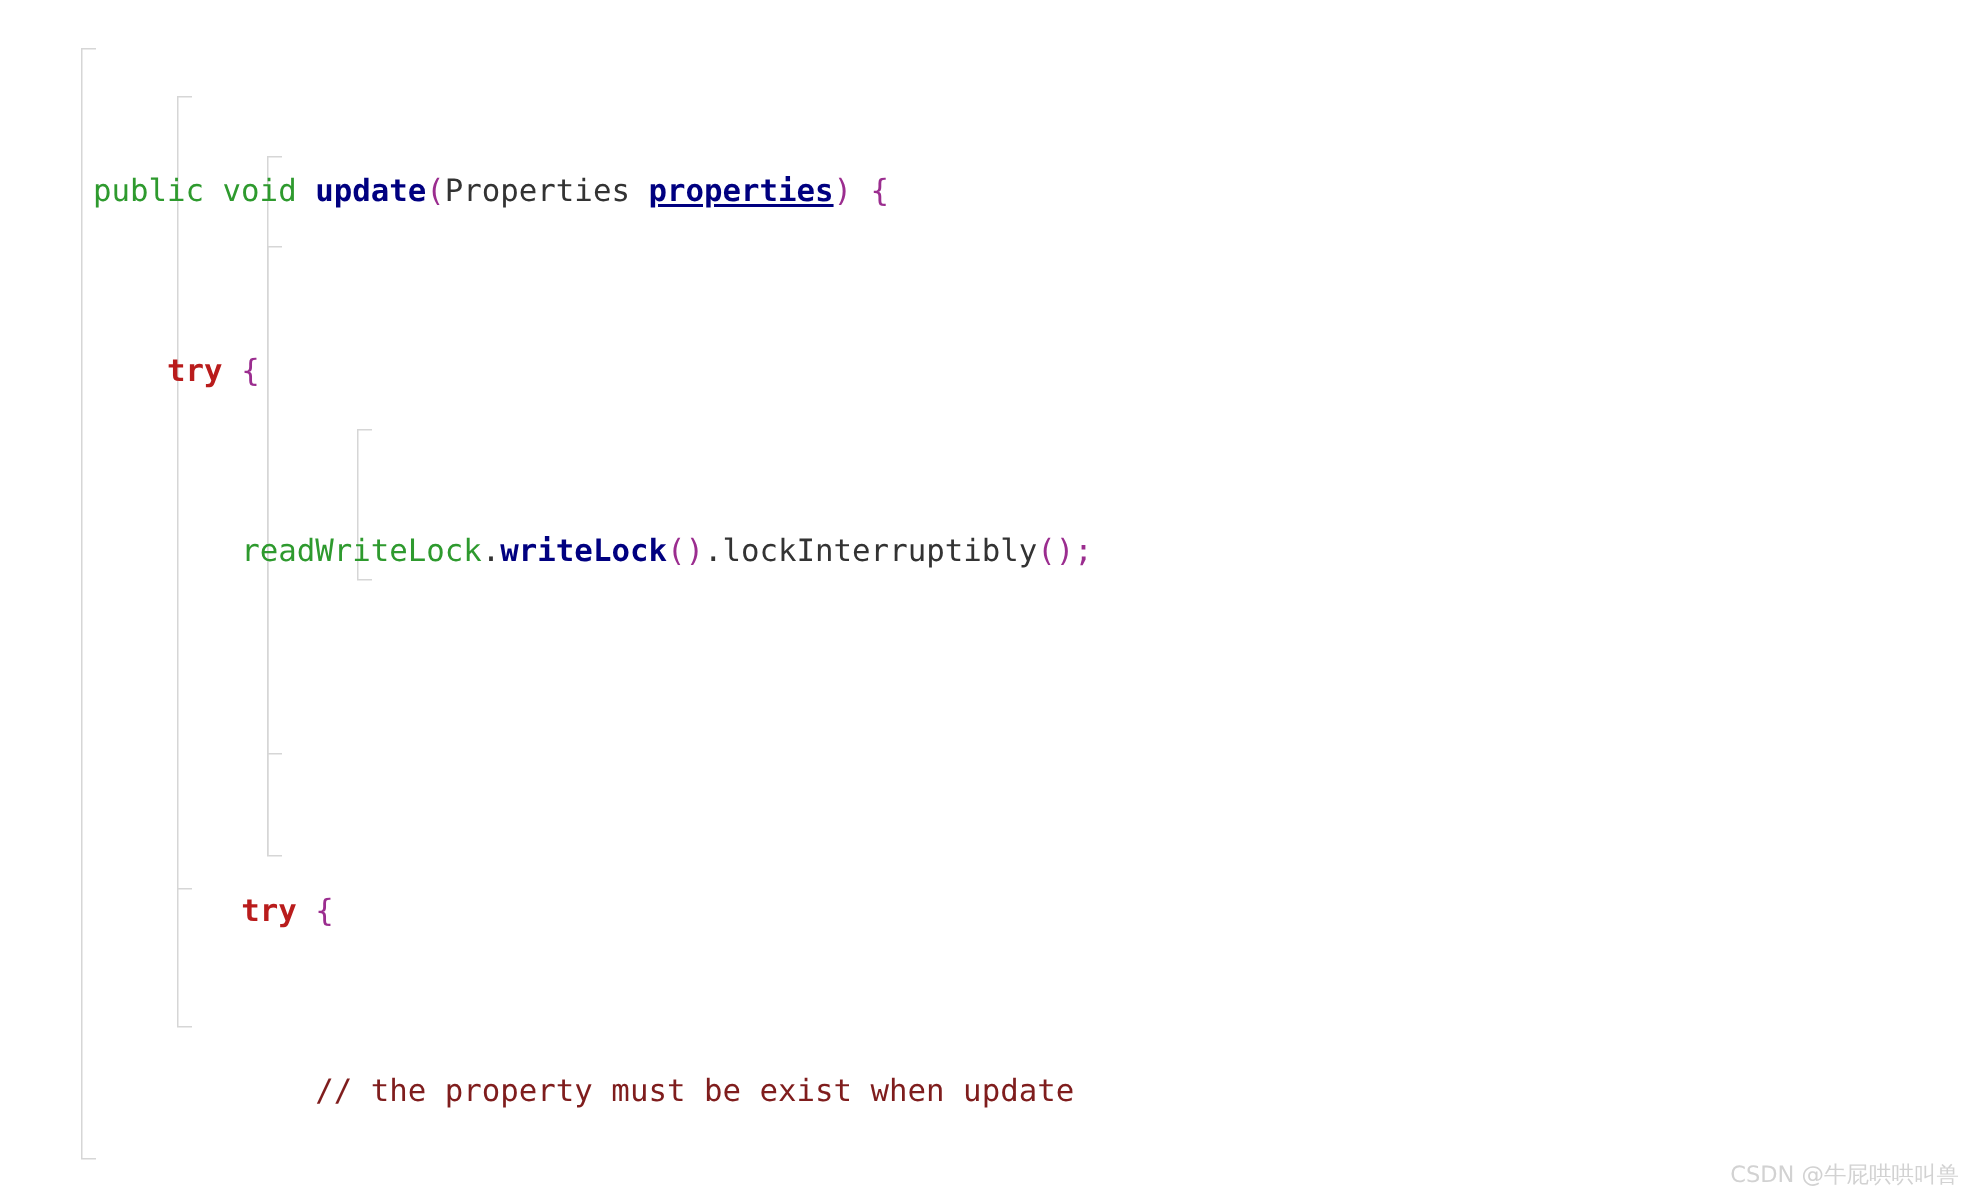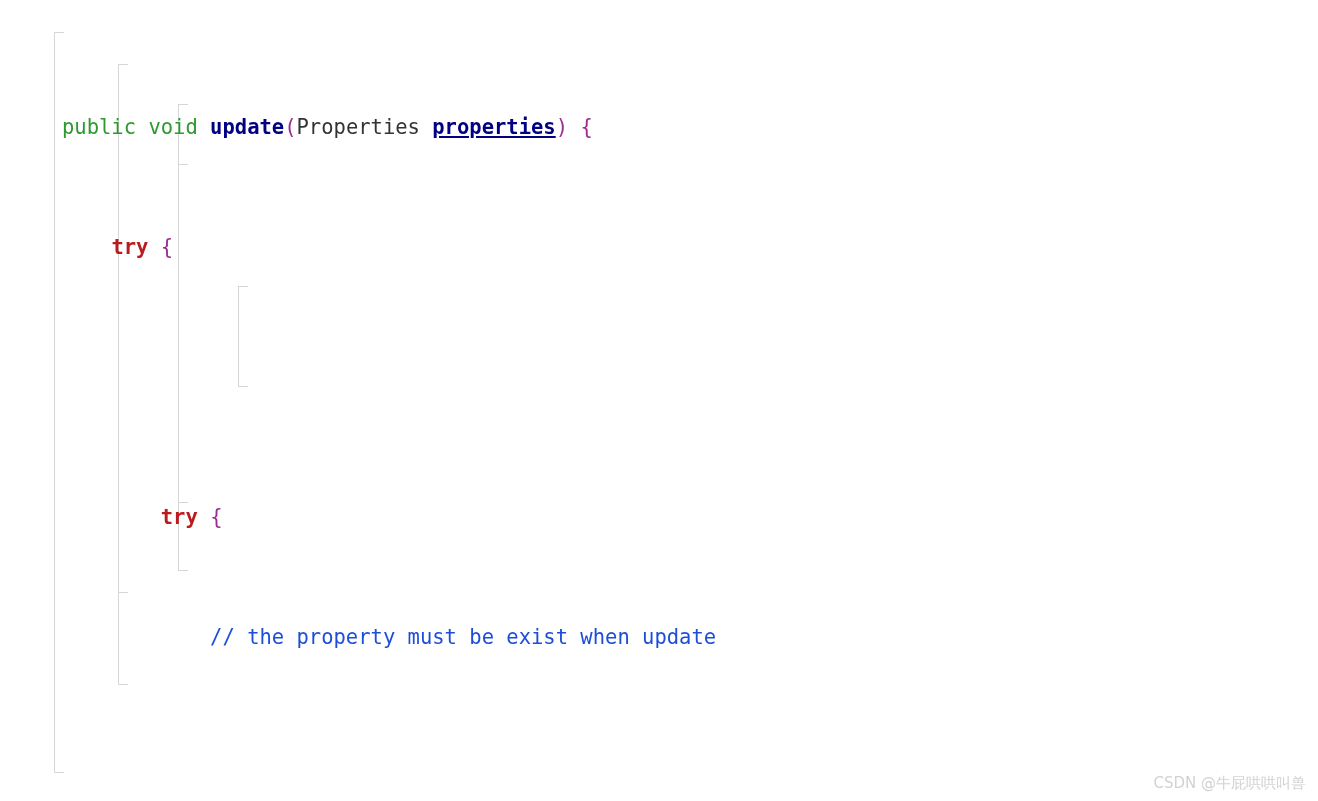--- a/index.html
+++ b/index.html
@@ -41,21 +41,21 @@
     white-space: pre;
   }
 
   
   .t-kw       { color: #b91c1c; font-weight: bold; }   
   .t-mod      { color: #2e9a2e; }                      
   .t-method   { color: #000080; font-weight: bold; }   
   .t-type     { color: #333333; }                      
   .t-param    { color: #000080; font-weight: bold; text-decoration: underline; }   
   .t-field    { color: #2e9a2e; }                      
-  .t-comment  { color: #1d4ed8; }                      
+  .t-comment  { color: #7f1d1d; }                      
   .t-punc     { color: #9b2d8f; }                      
   .t-brace    { color: #9b2d8f; }
 
   
   .guide {
     position: absolute;
     background: #d6d6d6;
   }
   .guide.v { width: 1px; }
   .guide.h { height: 1px; }
@@ -98,20 +98,21 @@
   <div class="guide v" style="left:238px; top:286px; height:100px;"></div>
   <div class="guide h" style="left:238px; top:286px; width:10px;"></div>
   <div class="guide h" style="left:238px; top:386px; width:10px;"></div>
 
   <div id="code-lines">
 
     <div class="ln"><span class="t-mod">public void</span> <span class="t-method">update</span><span class="t-punc">(</span><span class="t-type">Properties</span> <span class="t-param">properties</span><span class="t-punc">)</span> <span class="t-brace">{</span></div>
 
     <div class="ln">    <span class="t-kw">try</span> <span class="t-brace">{</span></div>
 
+    <div class="ln">        <span class="t-field">readWriteLock</span><span class="t-type">.</span><span class="t-method">writeLock</span><span class="t-punc">()</span><span class="t-type">.</span><span class="t-type">lockInterruptibly</span><span class="t-punc">()</span><span class="t-punc">;</span></div>
 
     <div class="ln"> </div>
 
     <div class="ln">        <span class="t-kw">try</span> <span class="t-brace">{</span></div>
 
     <div class="ln">            <span class="t-comment">// the property must be exist when update</span></div>
 
     
 
     

